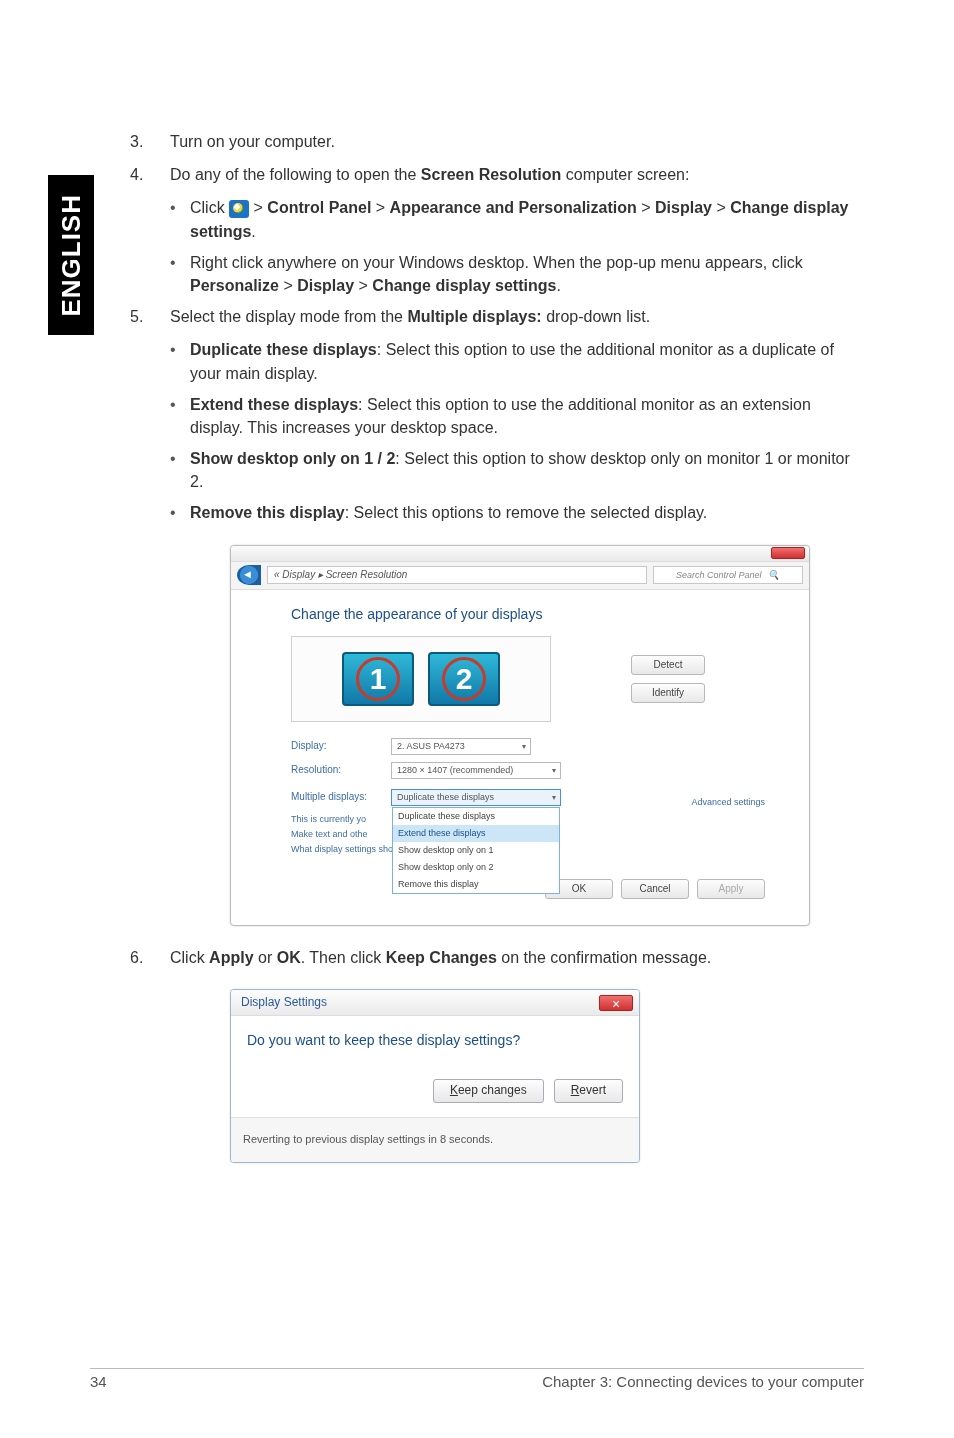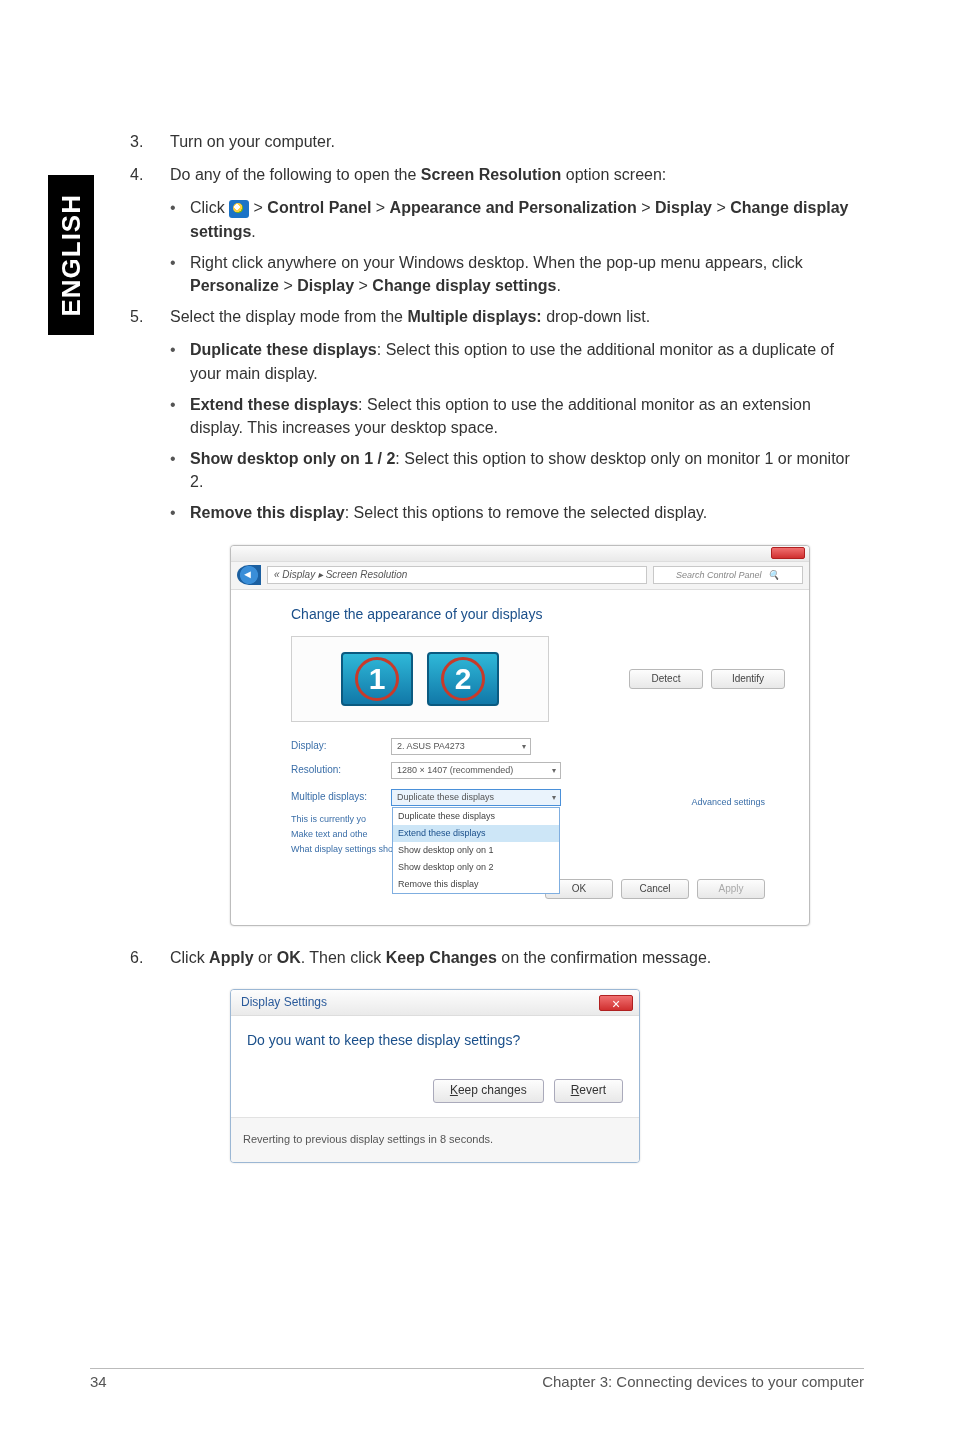--- a/index.html
+++ b/index.html
@@ -110,21 +110,21 @@
     position: relative;
     color: #fff; font-size: 30px; font-weight: bold;
     border: 2px solid #0a5a80;
   }
   .mon-ring {
     position: absolute;
     width: 44px; height: 44px;
     border: 3px solid #c83a2a;
     border-radius: 50%;
   }
-  .btn-stack { margin-left: 80px; display: flex; flex-direction: row; gap: 8px; }
+  .btn-stack { margin-left: 80px; display: flex; flex-direction: column; gap: 8px; }
   .winbtn {
     width: 74px; height: 20px; font-size: 10px;
     background: linear-gradient(#fdfdfd,#e8e8e8);
     border: 1px solid #b8b8b8; border-radius: 3px;
     display: flex; align-items: center; justify-content: center; color: #444;
   }
   .form-rows { margin-top: 16px; font-size: 10px; color: #444; }
   .frow { display: flex; align-items: center; margin-bottom: 7px; }
   .flabel { width: 100px; color: #3a6ea8; }
   .fselect {
@@ -212,21 +212,21 @@
   <div class="content">
 
     <div class="step">
       <div class="step-num">3.</div>
       <div class="step-body">Turn on your computer.</div>
     </div>
 
     <div class="step">
       <div class="step-num">4.</div>
       <div class="step-body">
-        <span>Do any of the following to open the </span><b>Screen Resolution</b><span> option screen:</span>
+        <span>Do any of the following to open the </span><b>Screen Resolution</b><span> computer screen:</span>
       </div>
     </div>
     <div class="sub">
       <div class="sub-bullet">•</div>
       <div class="sub-body">
         <span>Click </span><span class="start-icon"></span><span> &gt; </span><b>Control Panel</b><span> &gt; </span><b>Appearance and Personalization</b><span> &gt; </span><b>Display</b><span> &gt; </span><b>Change display settings</b><span>.</span>
       </div>
     </div>
     <div class="sub">
       <div class="sub-bullet">•</div>

